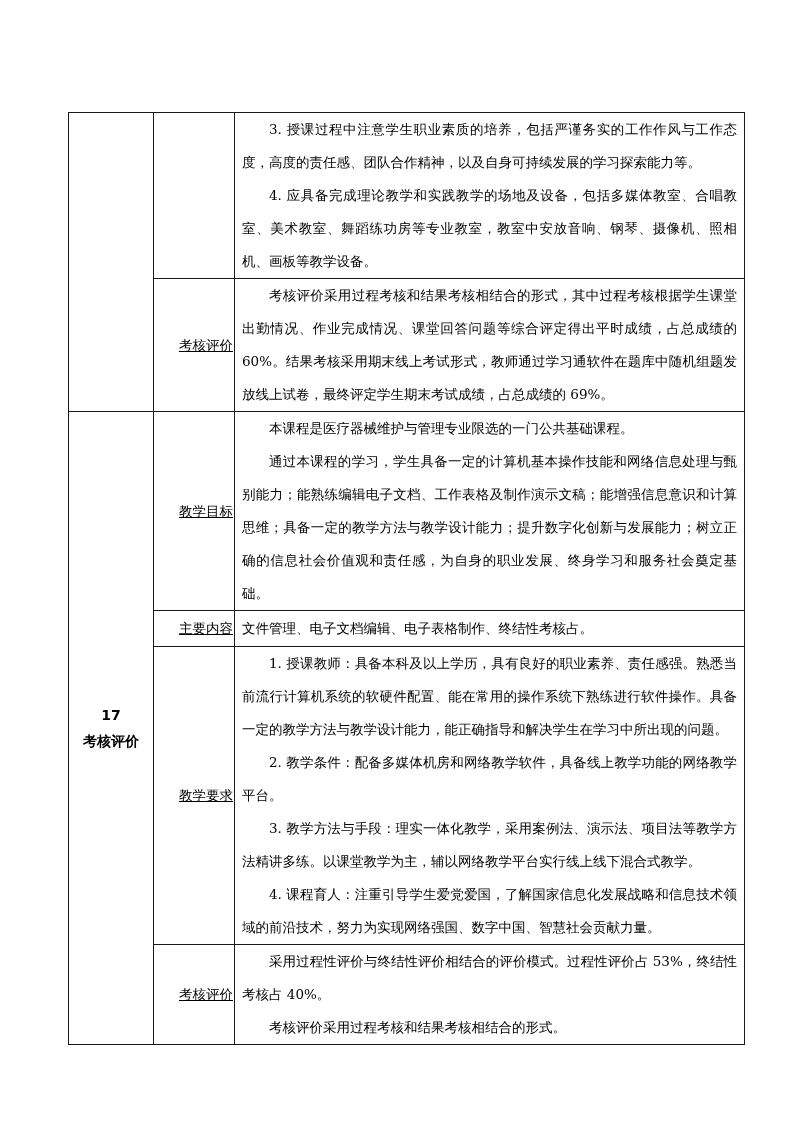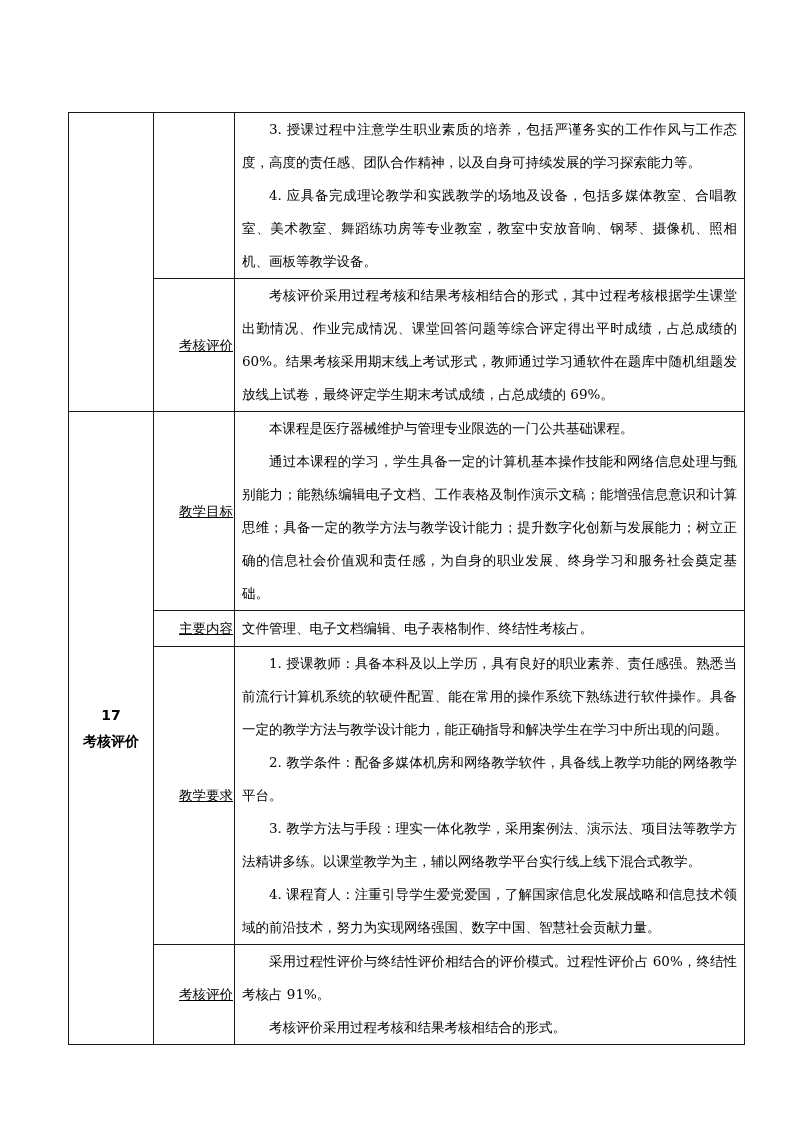--- a/index.html
+++ b/index.html
@@ -113,21 +113,21 @@
       <td class="col3 h290">
         <p class="para">1. 授课教师：具备本科及以上学历，具有良好的职业素养、责任感强。熟悉当前流行计算机系统的软硬件配置、能在常用的操作系统下熟练进行软件操作。具备一定的教学方法与教学设计能力，能正确指导和解决学生在学习中所出现的问题。</p>
         <p class="para">2. 教学条件：配备多媒体机房和网络教学软件，具备线上教学功能的网络教学平台。</p>
         <p class="para">3. 教学方法与手段：理实一体化教学，采用案例法、演示法、项目法等教学方法精讲多练。以课堂教学为主，辅以网络教学平台实行线上线下混合式教学。</p>
         <p class="para">4. 课程育人：注重引导学生爱党爱国，了解国家信息化发展战略和信息技术领域的前沿技术，努力为实现网络强国、数字中国、智慧社会贡献力量。</p>
       </td>
     </tr>
     <tr>
       <td class="col2 h95">考核评价</td>
       <td class="col3 h95">
-        <p class="para">采用过程性评价与终结性评价相结合的评价模式。过程性评价占 60%，终结性考核占 91%。</p>
+        <p class="para">采用过程性评价与终结性评价相结合的评价模式。过程性评价占 53%，终结性考核占 40%。</p>
         <p class="para">考核评价采用过程考核和结果考核相结合的形式。</p>
       </td>
     </tr>
   </tbody>
     </table>
 
 
 </div>
 
 </body></html>

